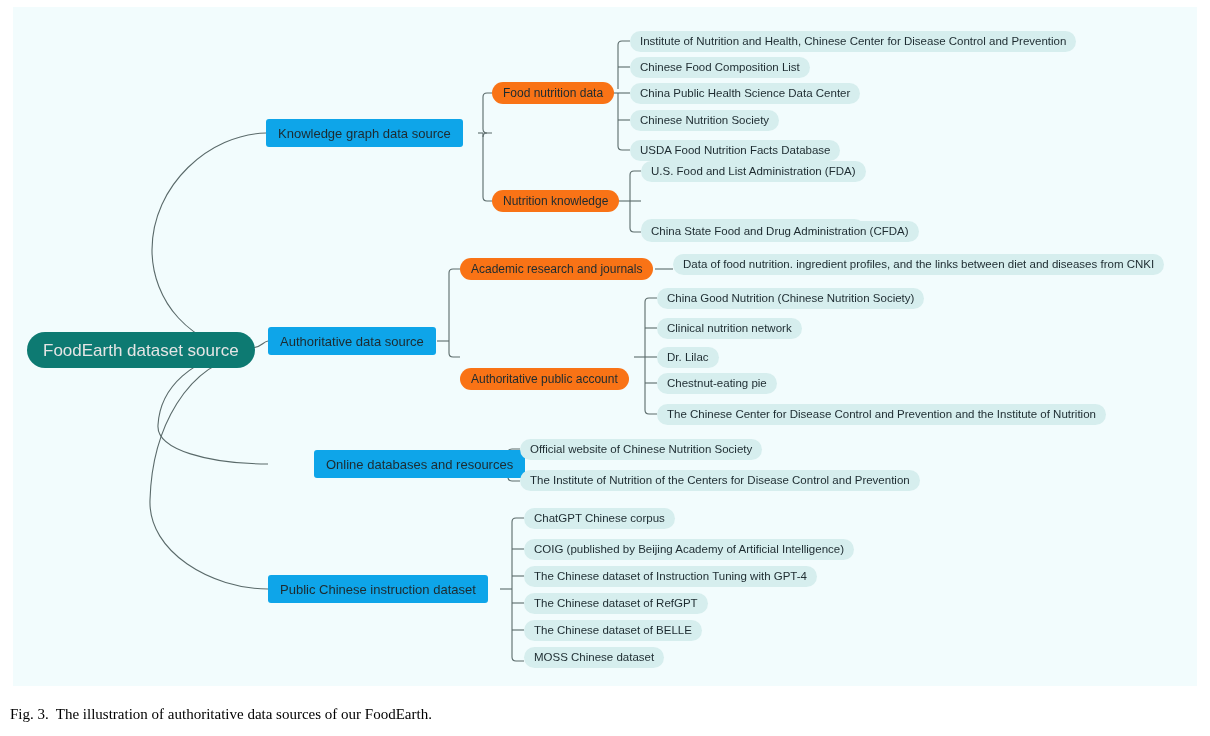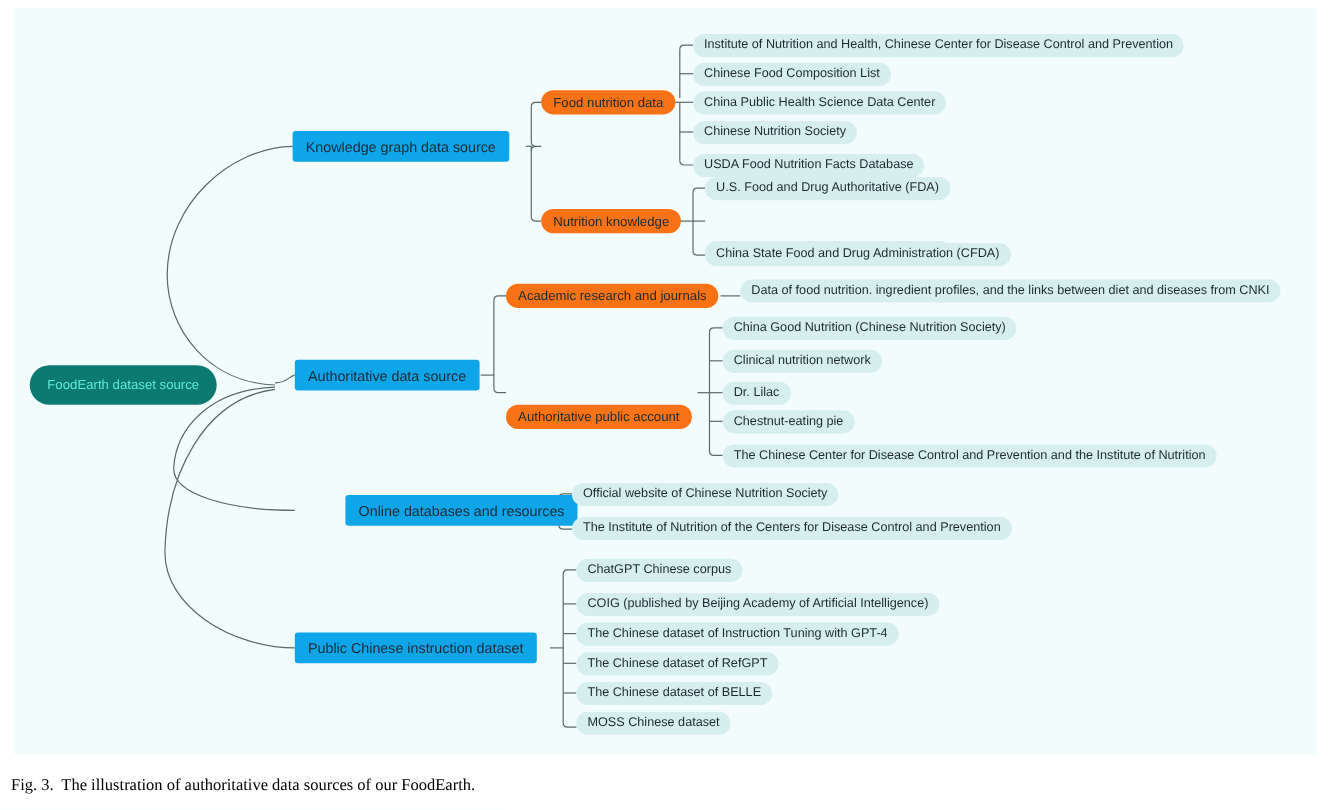--- a/index.html
+++ b/index.html
@@ -40,23 +40,23 @@
     display: flex;
     align-items: center;
     justify-content: center;
     white-space: nowrap;
     line-height: 1;
   }
 
   
   .node-root {
     background: #0d7a72;
-    color: #5eead4;
+    color: #e5e5e5;
     border-radius: 18px;
-    font-size: 12px;
+    font-size: 17px;
     padding: 16px 16px;
     height: 36px;
   }
 
   
   .node-l1 {
     background: #0ea5e9;
     color: #1d2b30;
     border-radius: 3px;
     font-size: 13px;
@@ -199,21 +199,21 @@
   <span>China Public Health Science Data Center</span>
 </div>
 <div class="node node-leaf" style="left:630px; top:110px;">
   <span>Chinese Nutrition Society</span>
 </div>
 <div class="node node-leaf" style="left:630px; top:140px;">
   <span>USDA Food Nutrition Facts Database</span>
 </div>
 
 <div class="node node-leaf" style="left:641px; top:161px;">
-  <span>U.S. Food and Drug Authoritative (FDA)</span>
+  <span>U.S. Food and List Administration (FDA)</span>
 </div>
 <div class="node node-leaf" style="left:641px; top:191px;margin-top:28px;">
   <span>European Food Safety Authority (EFSA)</span>
 </div>
 <div class="node node-leaf" style="left:641px; top:221px;">
   <span>China State Food and Drug Administration (CFDA)</span>
 </div>
 
 <div class="node node-l2" style="left:460px; top:258px;">
   <span>Academic research and journals</span>

